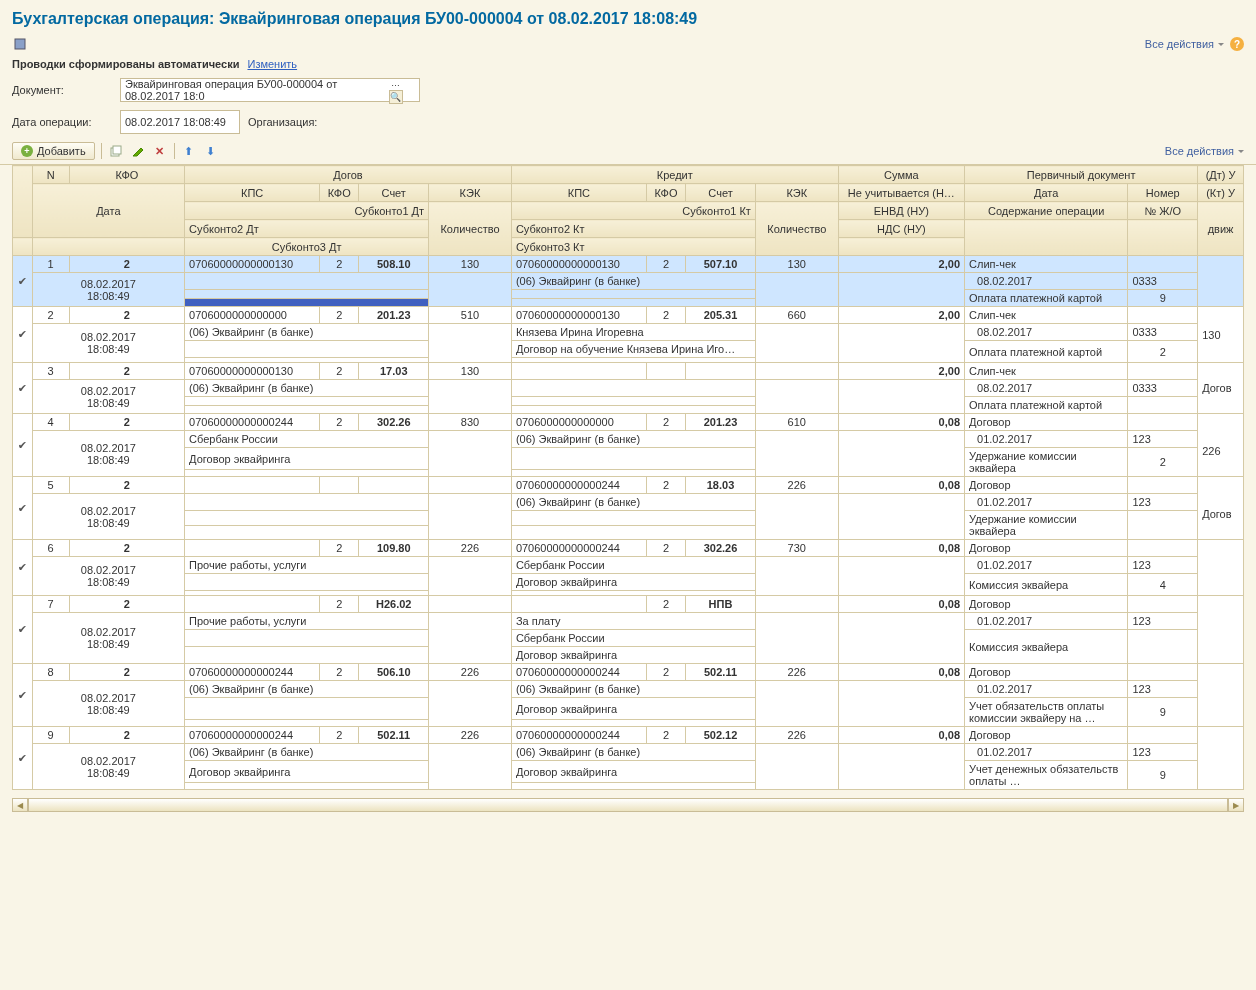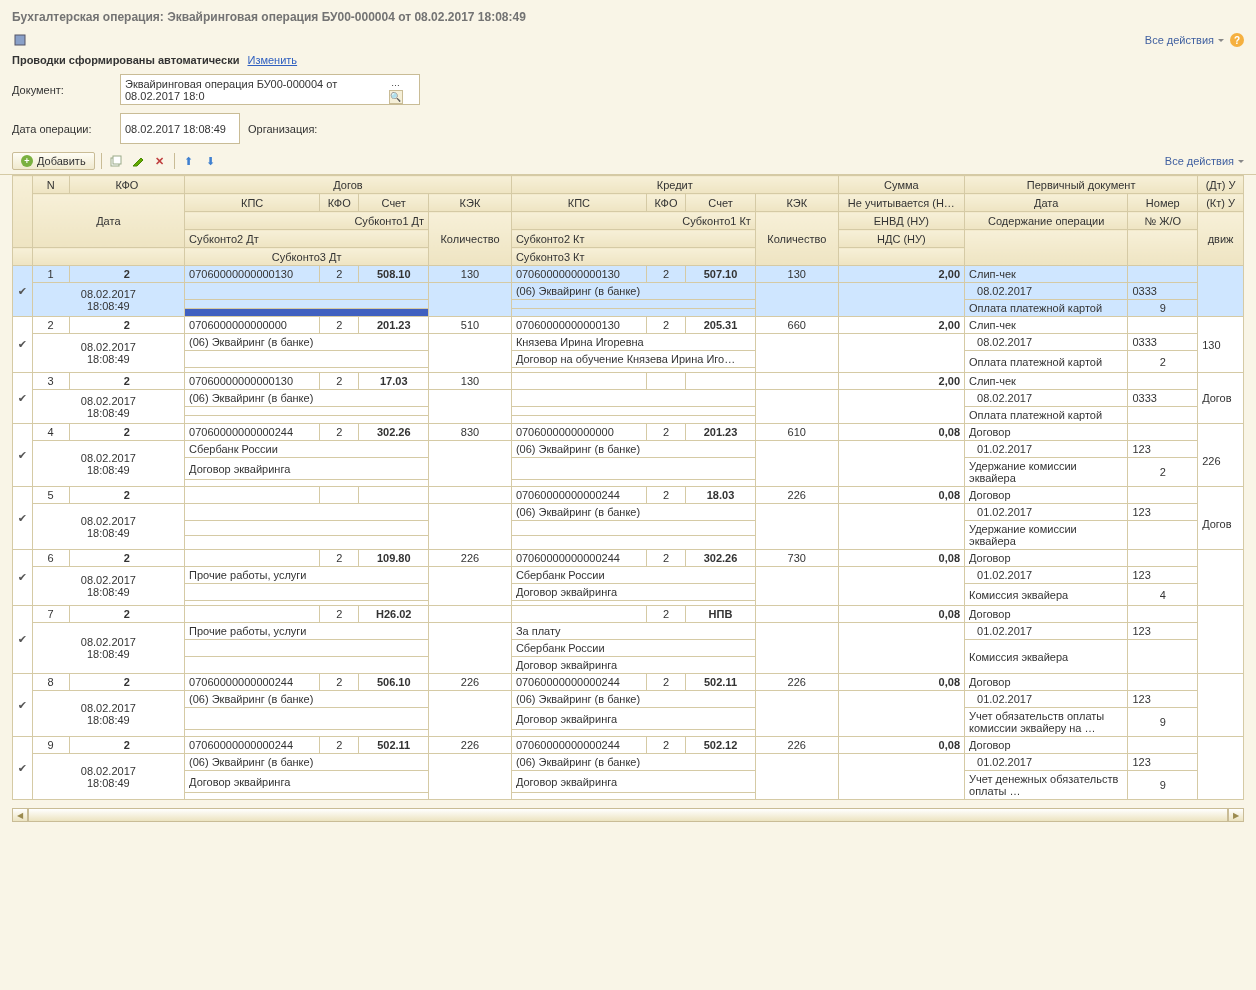--- a/index.html
+++ b/index.html
@@ -5,23 +5,23 @@
   * { box-sizing: border-box; }
   body {
     margin: 0;
     font-family: Arial, sans-serif;
     font-size: 11px;
     background: #f9f5e7;
     color: #333;
     width: 1256px;
   }
   .page-title {
-    font-size: 12px;
+    font-size: 16px;
     font-weight: bold;
-    color: #737373;
+    color: #0369a1;
     padding: 10px 27px 6px 12px;
   }
   .toolbar-row {
     display: flex;
     align-items: center;
     padding: 2px 12px;
     justify-content: space-between;
   }
   .small-icon {
     width: 16px; height: 16px;
@@ -60,21 +60,21 @@
     padding: 4px 12px;
     display: flex;
     align-items: center;
     gap: 8px;
   }
   .field-label { color: #333; min-width: 100px; }
   .field-input {
     border: 1px solid #c9bc96;
     background: #fff;
     padding: 2px 4px;
-    height: 31px;
+    height: 24px;
     display: flex;
     align-items: center;
     justify-content: space-between;
   }
   .mag-btn {
     width: 14px; height: 14px; border: 1px solid #c9bc96; background: #f5efd8;
     display: inline-flex; align-items: center; justify-content: center;
     font-size: 9px; margin-left: 2px; cursor: pointer;
   }
   .ellipsis-btn {

